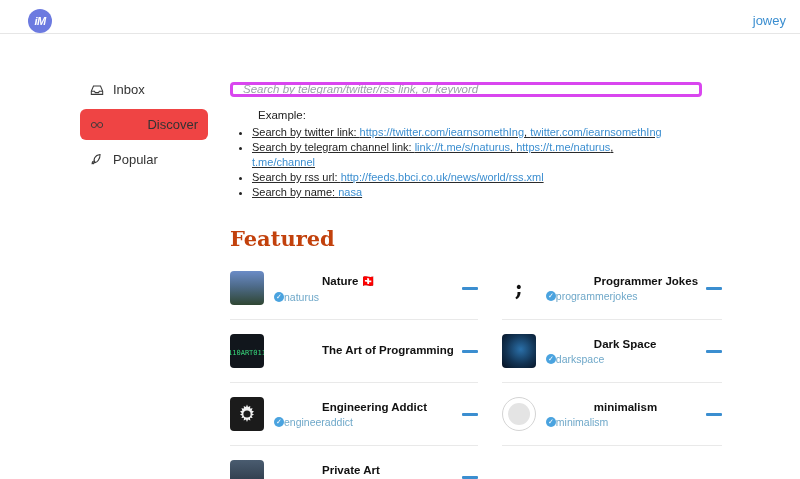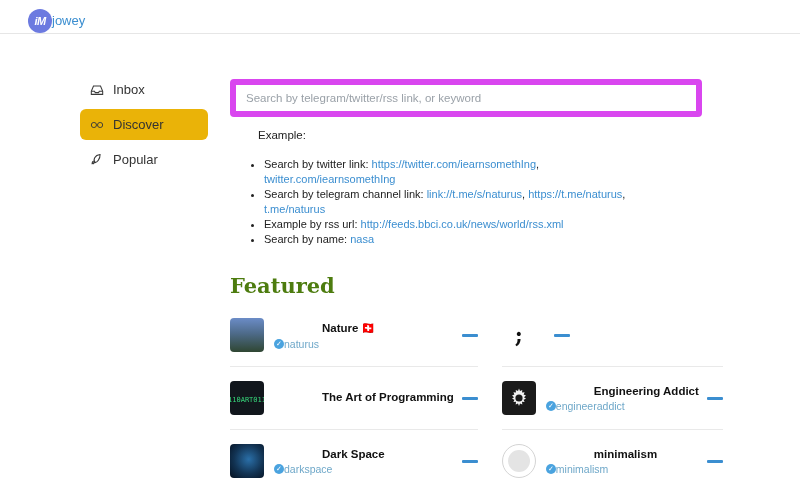--- a/index.html
+++ b/index.html
@@ -10,21 +10,21 @@
     background: #ffffff;
     font-family: "Liberation Sans", sans-serif;
     color: #2b2b2b;
   }
   
   .topbar {
     height: 34px;
     border-bottom: 1px solid #e6e6e6;
     display: flex;
     align-items: center;
-    justify-content: flex-start;
+    justify-content: space-between;
     padding: 8px 14px 0 28px;
     background: #fff;
   }
   .logo {
     width: 24px; height: 24px;
     border-radius: 50%;
     background: #6c7ae0;
     color: #fff;
     font-size: 11px;
     font-weight: bold;
@@ -51,69 +51,71 @@
     display: flex;
     align-items: center;
     gap: 9px;
     padding: 8px 10px;
     border-radius: 6px;
     font-size: 13px;
     color: #333;
     margin-bottom: 4px;
     cursor: pointer;
   }
-  .nav-item.active { background: #eab308; }
+  .nav-item.active { background: #ef4444; justify-content: space-between; }
   .nav-ico {
     width: 14px; height: 14px;
     display: inline-flex;
     align-items: center;
     justify-content: center;
     color: #3a3a3a;
   }
   .main {
     flex: 1;
     padding: 45px 130px 0 8px;
     overflow: hidden;
   }
   
   .search-box {
     width: 472px;
-    height: 38px;
-    border: 6px solid #d946ef;
+    height: 15px;
+    border: 3px solid #d946ef;
     border-radius: 4px;
     padding: 0 10px;
     font-size: 11.5px;
     color: #333;
     outline: none;
     font-family: "Liberation Sans", sans-serif;
+    font-style: italic;
   }
   .search-box::placeholder { color: #9aa1a8; }
   
   .example-title {
     font-size: 11.5px;
     margin: 12px 0 3px 0;
     color: #222;
     padding-left: 28px;
   }
   ul.examples {
-    margin: 16px; padding-left: 18px;
+    margin: 4px; padding-left: 18px;
     list-style: disc;
+    text-decoration: underline;
   }
   ul.examples li {
     font-size: 11px;
     line-height: 15px;
     color: #222;
   }
   ul.examples a { color: #3b8ed0; text-decoration: none; }
   
   .featured-title {
     font-family: "DejaVu Serif", serif;
     font-weight: bold;
     font-size: 21px;
-    color: #4d7c0f;
+    color: #c2410c;
     margin: 26px 0 6px 0;
   }
   .grid {
     display: grid;
     grid-template-columns: 1fr 1fr;
     column-gap: 24px;
   }
   .card {
     display: flex;
     align-items: center;
@@ -234,24 +236,24 @@
 
     <input class="search-box" type="text" placeholder="Search by telegram/twitter/rss link, or keyword" style="">
 
     <div class="example-title">Example:</div>
 
     <ul class="examples">
       <li>
         <span>Search by twitter link: </span><a href="#">https://twitter.com/iearnsomethIng</a>, <a href="#">twitter.com/iearnsomethIng</a>
       </li>
       <li>
-        <span>Search by telegram channel link: </span><a href="#">link://t.me/s/naturus</a>, <a href="#">https://t.me/naturus</a>, <a href="#">t.me/naturus</a>
+        <span>Search by telegram channel link: </span><a href="#">link://t.me/s/naturus</a>, <a href="#">https://t.me/naturus</a>, <a href="#">t.me/channel</a>
       </li>
       <li>
-        <span>Example by rss url: </span><a href="#">http://feeds.bbci.co.uk/news/world/rss.xml</a>
+        <span>Search by rss url: </span><a href="#">http://feeds.bbci.co.uk/news/world/rss.xml</a>
       </li>
       <li>
         <span>Search by name: </span><a href="#">nasa</a>
       </li>
     </ul>
 
     <div class="featured-title">Featured</div>
 
     <div class="grid">
 
@@ -262,34 +264,53 @@
           <div class="card-handle">
             <span class="verified">✓</span>
             <span>naturus</span>
           </div>
         </div>
         <button class="minus-btn"></button>
       </div>
 
       <div class="card">
         <div class="avatar av-jokes">;</div>
+        <div class="card-text">
+          <div class="card-title">Programmer Jokes</div>
+          <div class="card-handle">
+            <span class="verified">✓</span>
+            <span>programmerjokes</span>
+          </div>
+        </div>
         <button class="minus-btn"></button>
       </div>
 
 
       <div class="card">
         <div class="avatar av-artprog">
           <span>10110</span>
             <br>
           <span>ART</span>
             <br>
           <span>01101</span>
         </div>
         <div class="card-text">
           <div class="card-title">The Art of Programming</div>
+        </div>
+        <button class="minus-btn"></button>
+      </div>
+
+      <div class="card">
+        <div class="avatar av-dark"></div>
+        <div class="card-text">
+          <div class="card-title">Dark Space</div>
+          <div class="card-handle">
+            <span class="verified">✓</span>
+            <span>darkspace</span>
+          </div>
         </div>
         <button class="minus-btn"></button>
       </div>
 
       <div class="card">
         <div class="avatar av-eng">
           <span class="gear-ico">
             <svg width="24" height="24" viewBox="0 0 24 24" fill="#f2f2f2">
               <path d="M12 2.5 13 5 15.3 4 15 6.6 17.6 6.3 16.6 8.6 19 9.6 17 11.2 19 12.8 16.6 13.8 17.6 16.1 15 15.8 15.3 18.4 13 17.4 12 19.9 11 17.4 8.7 18.4 9 15.8 6.4 16.1 7.4 13.8 5 12.8 7 11.2 5 9.6 7.4 8.6 6.4 6.3 9 6.6 8.7 4 11 5 Z"></path>
               <circle cx="12" cy="12" r="3.6" fill="#1b1b1b"></circle>
@@ -300,32 +321,20 @@
           <div class="card-title">Engineering Addict</div>
           <div class="card-handle">
             <span class="verified">✓</span>
             <span>engineeraddict</span>
           </div>
         </div>
         <button class="minus-btn"></button>
       </div>
 
       <div class="card">
-        <div class="avatar av-dark"></div>
-        <div class="card-text">
-          <div class="card-title">Dark Space</div>
-          <div class="card-handle">
-            <span class="verified">✓</span>
-            <span>darkspace</span>
-          </div>
-        </div>
-        <button class="minus-btn"></button>
-      </div>
-
-      <div class="card">
         <div class="avatar av-minimal"></div>
         <div class="card-text">
           <div class="card-title">minimalism</div>
           <div class="card-handle">
             <span class="verified">✓</span>
             <span>minimalism</span>
           </div>
         </div>
         <button class="minus-btn"></button>
       </div>

